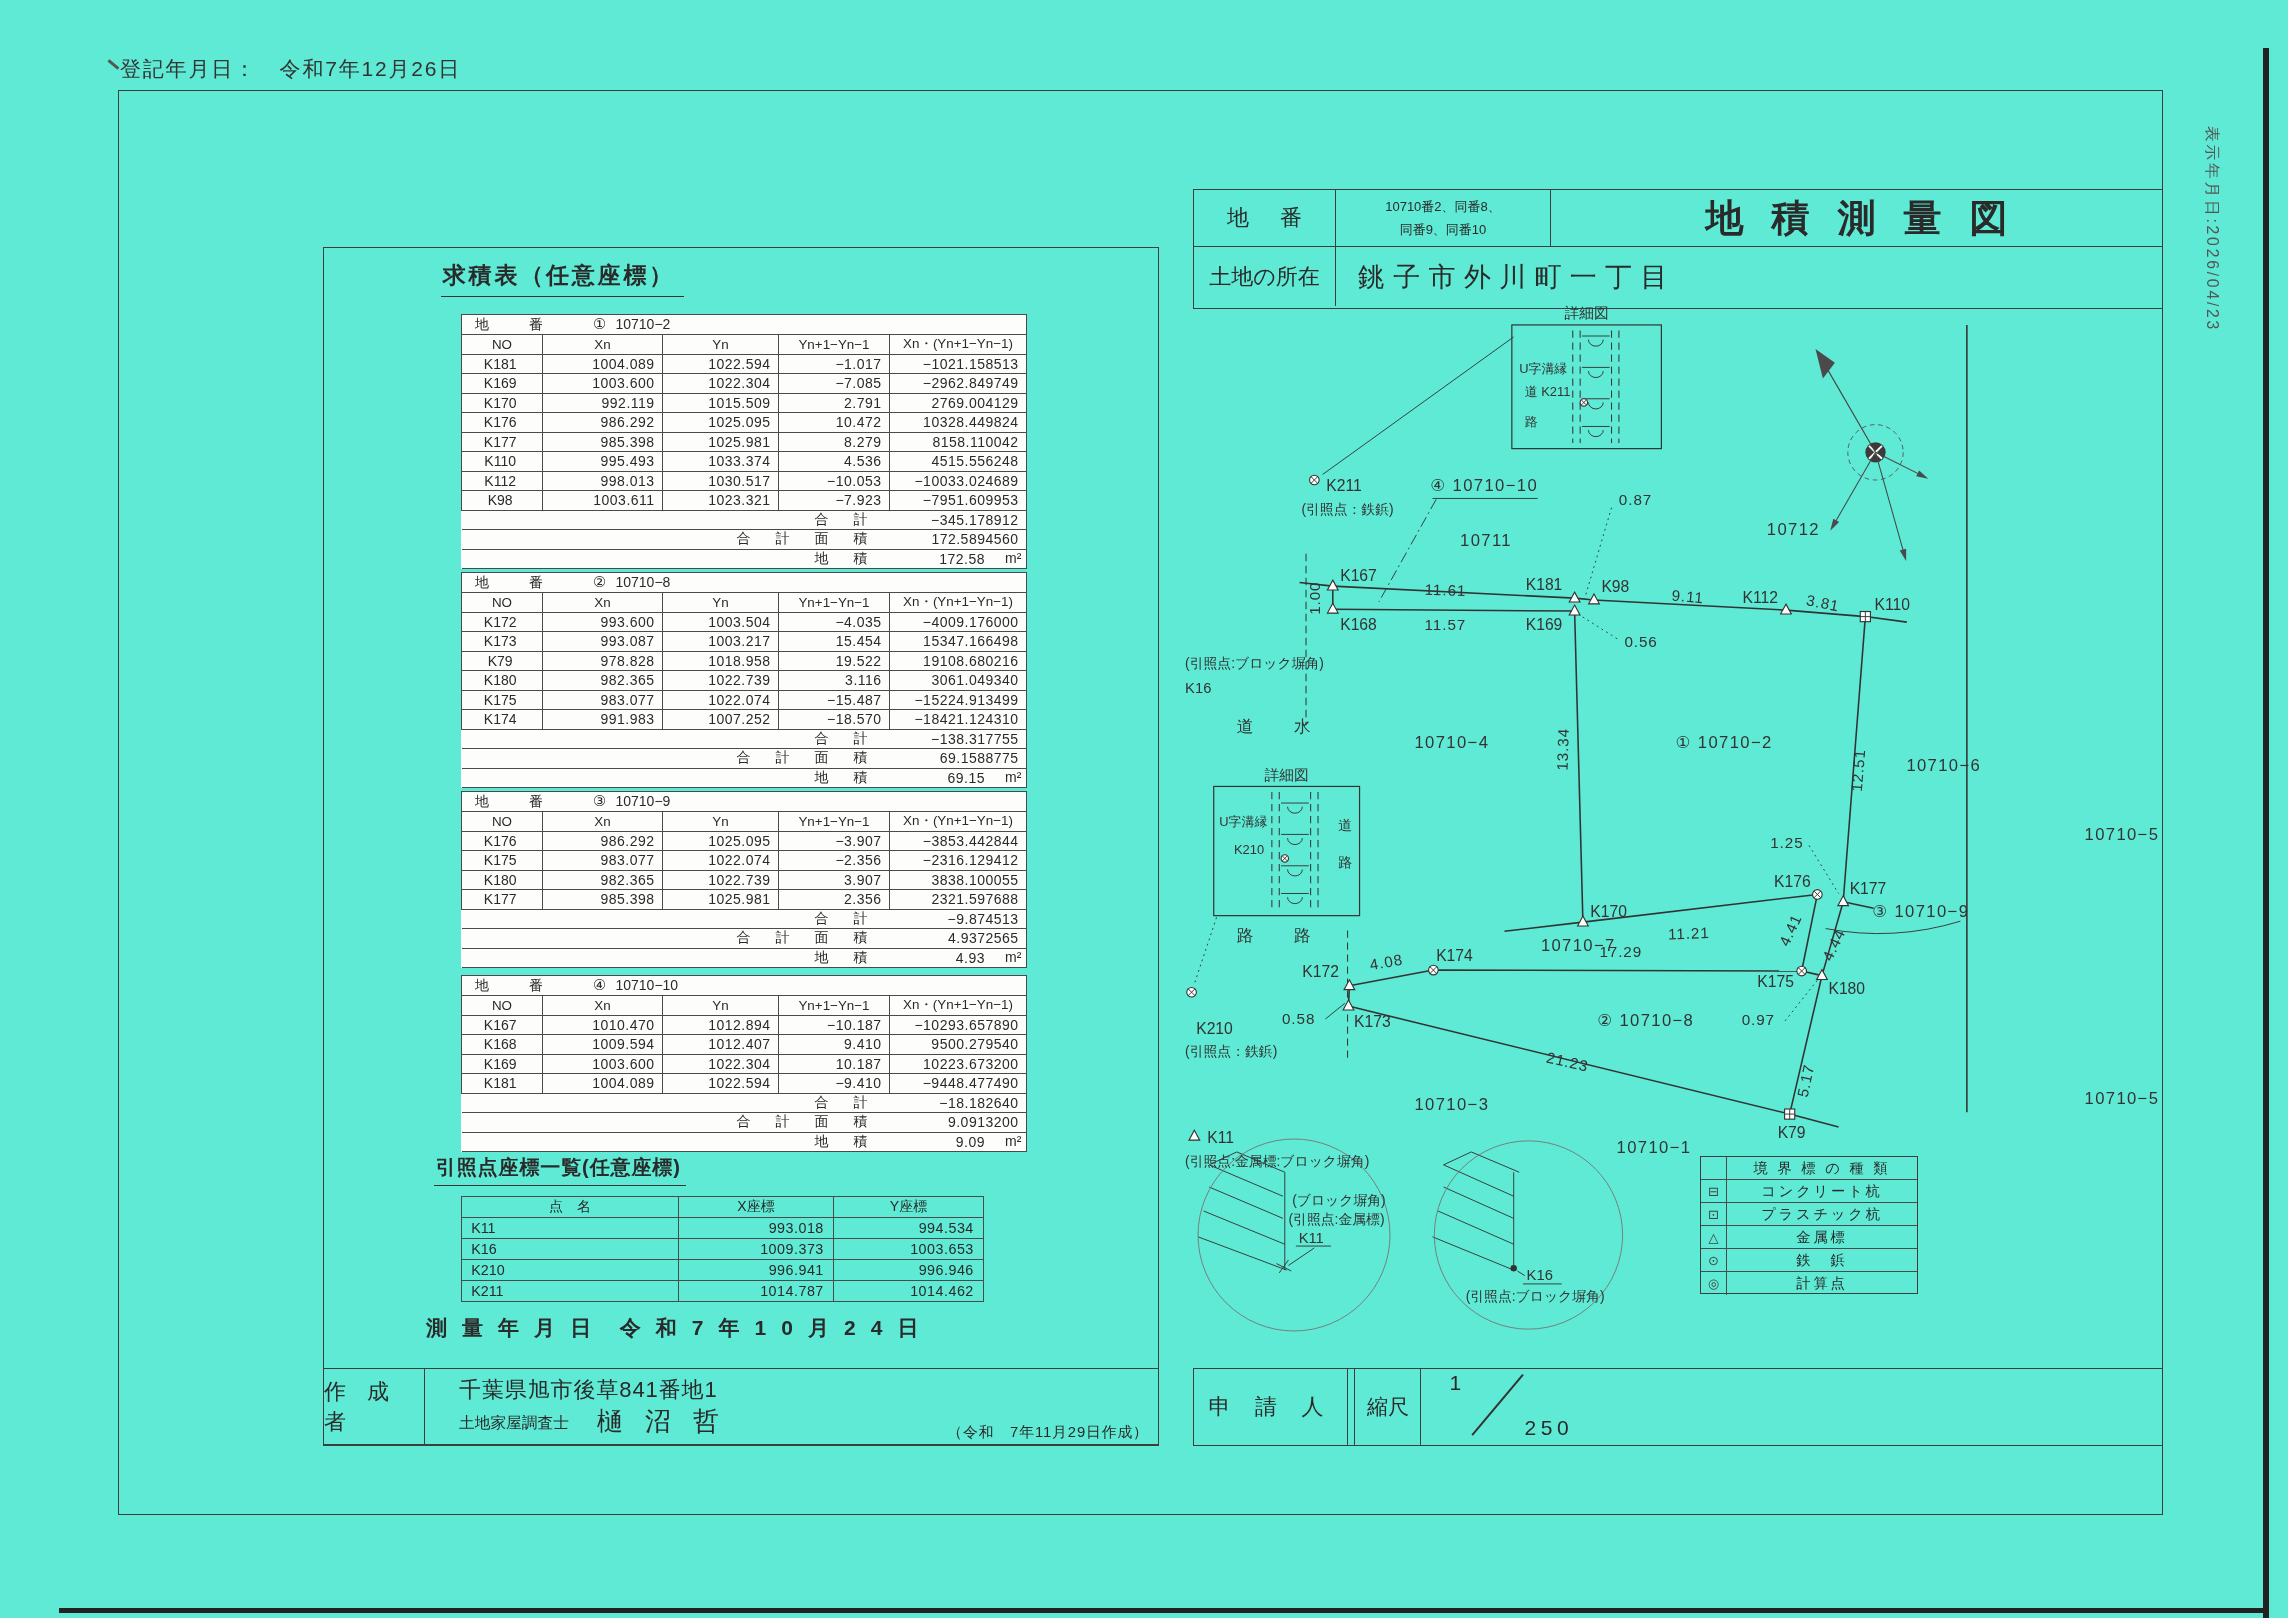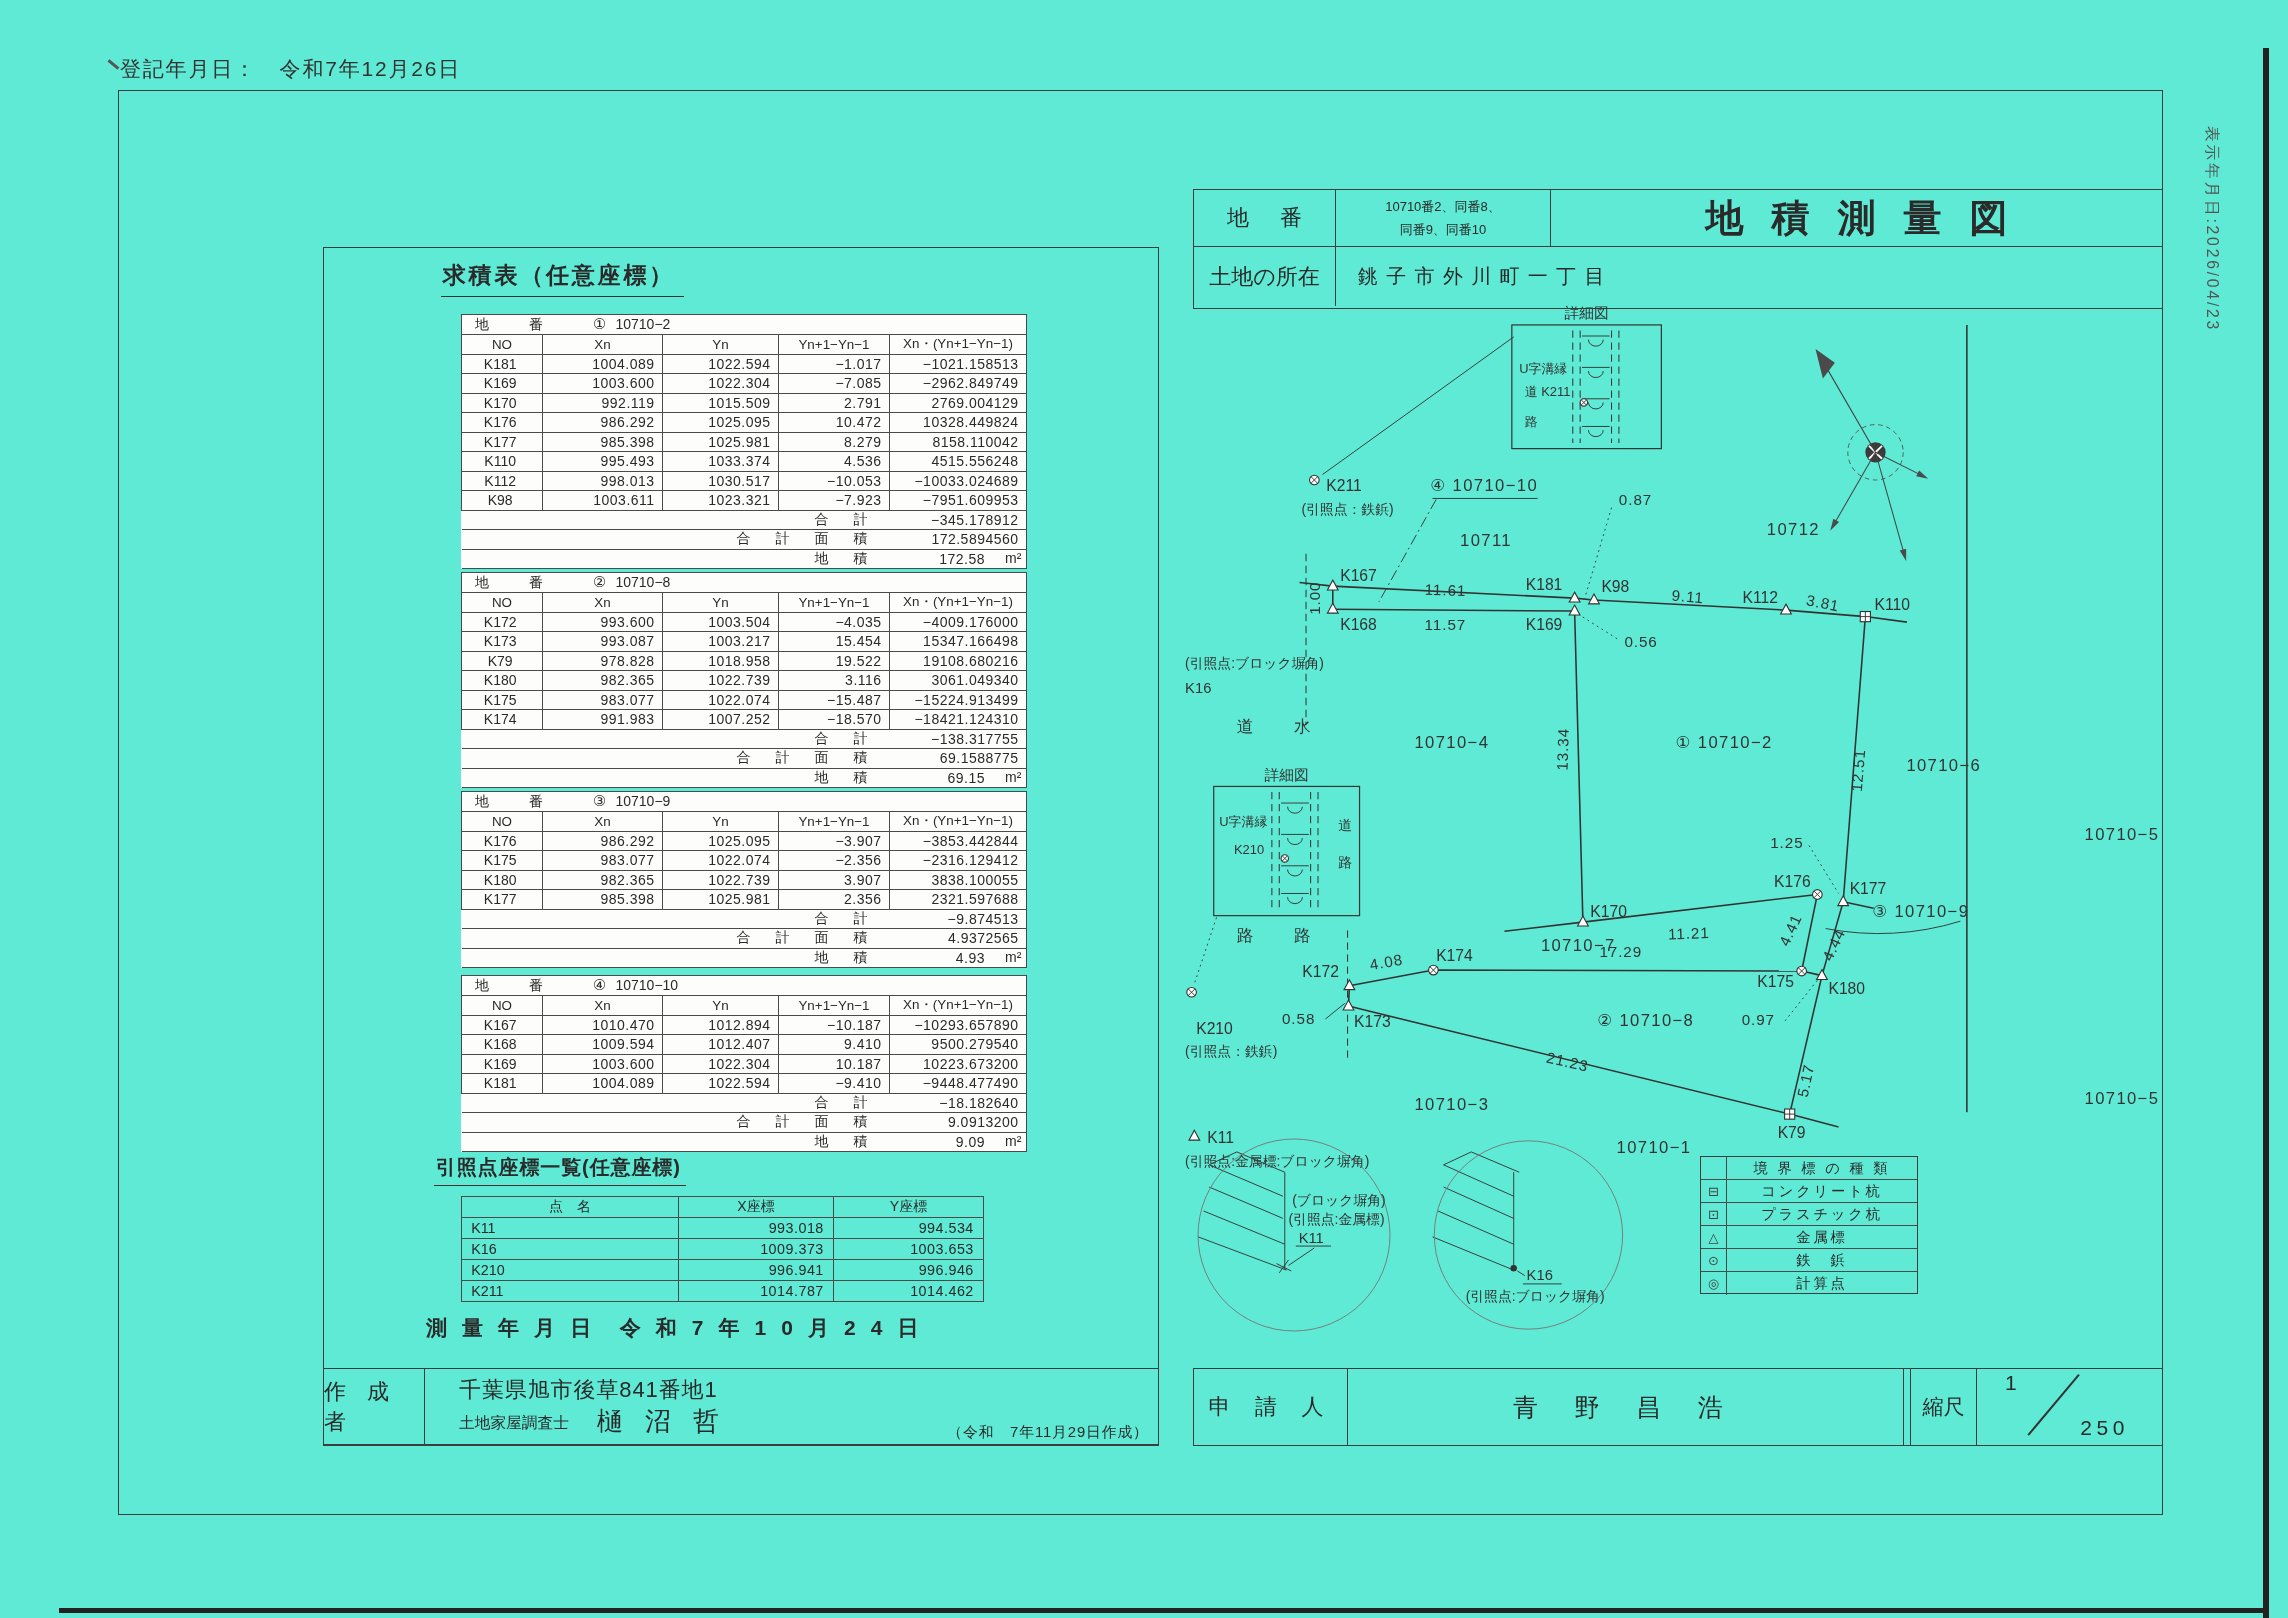--- a/index.html
+++ b/index.html
@@ -70,21 +70,21 @@
   .tb-r1{position:absolute;left:0;top:0;width:100%;height:57px;border-bottom:1.5px solid #3d3d3d;
          box-sizing:border-box;display:flex;}
   .tb-r2{position:absolute;left:0;top:57px;width:100%;height:59px;display:flex;}
   .tb-label{width:142px;border-right:1.5px solid #3d3d3d;box-sizing:border-box;display:flex;
             align-items:center;justify-content:center;font-size:22px;}
   .tb-label.sp{letter-spacing:31px;text-indent:31px;}
   .tb-val1{width:215px;border-right:1.5px solid #3d3d3d;box-sizing:border-box;display:flex;
            flex-direction:column;align-items:center;justify-content:center;font-size:13px;line-height:23px;}
   .tb-title{flex:1;display:flex;align-items:center;justify-content:center;font-size:38px;
             font-weight:bold;letter-spacing:28px;text-indent:28px;}
-  .tb-val2{flex:1;display:flex;align-items:center;font-size:20px;letter-spacing:8.3px;padding-left:22px;}
+  .tb-val2{flex:1;display:flex;align-items:center;font-size:27px;letter-spacing:8.3px;padding-left:22px;}
   
   .legend{left:1700px;top:1156px;width:218px;height:138px;border:1.5px solid #3d3d3d;
           box-sizing:border-box;font-size:14.3px;}
   .lg-row{display:flex;border-bottom:0.9px solid #4a4a4a;height:23px;box-sizing:border-box;}
   .lg-row:last-child{border-bottom:none;}
   .lg-sym{width:26px;border-right:0.9px solid #4a4a4a;box-sizing:border-box;display:flex;
           align-items:center;justify-content:center;font-size:13px;color:#444;}
   .lg-lab{flex:1;display:flex;align-items:center;justify-content:center;letter-spacing:2.8px;}
   .lg-head{font-size:14.3px;letter-spacing:2.8px;}
   
@@ -469,21 +469,20 @@
       <div class="tb-title">地積測量図</div>
     </div>
     <div class="tb-r2">
       <div class="tb-label">土地の所在</div>
       <div class="tb-val2">銚子市外川町一丁目</div>
     </div>
   </div>
 
   <div class="abs applicant-box">
     <div class="ap-label">申 請 人</div>
-    <div class="ap-name">青 野 昌 浩</div>
     <div class="ap-dbl"></div>
     <div class="ap-scale-label">縮尺</div>
     <div class="ap-scale">
       <span class="n1">1</span>
       <div class="slash"></div>
       <span class="n2">250</span>
     </div>
   </div>
 
   <div class="abs legend" id="legend">

